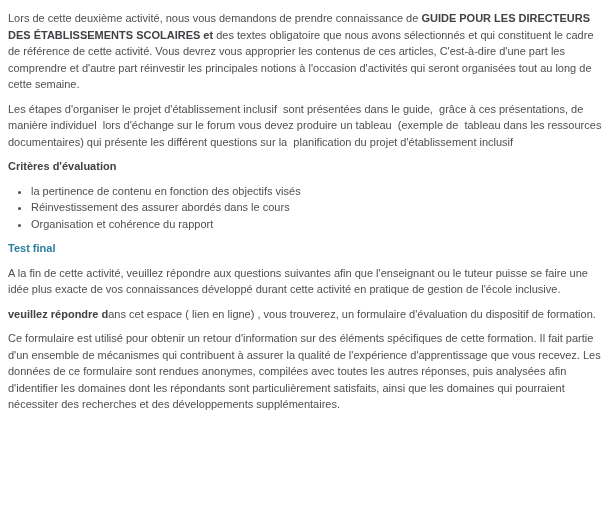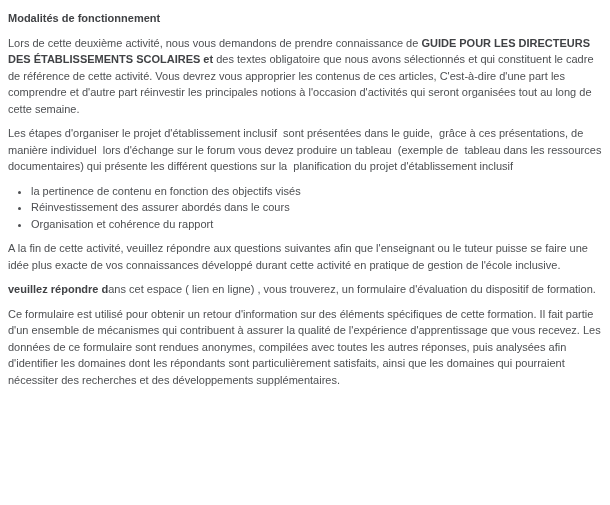--- a/index.html
+++ b/index.html
@@ -43,35 +43,36 @@
     margin: 0;
     padding: 0;
     white-space: pre-wrap;
   }
 </style>
 </head>
 <body>
 
 <div class="page">
 
-  <p class="heading">Modalités de fonctionnement</p>
 
   <p><span>Lors de cette deuxième activité, nous vous demandons de prendre connaissance de </span><strong>GUIDE POUR LES DIRECTEURS DES ÉTABLISSEMENTS SCOLAIRES et</strong><span> des textes obligatoire que nous avons sélectionnés et qui constituent le cadre de référence de cette activité. Vous devrez vous approprier les contenus de ces articles, C'est-à-dire d'une part les comprendre et d'autre part réinvestir les principales notions à l'occasion d'activités qui seront organisées tout au long de cette semaine.</span></p>
 
   <p>Les étapes d'organiser le projet d'établissement inclusif  sont présentées dans le guide,  grâce à ces présentations, de manière individuel  lors d'échange sur le forum vous devez produire un tableau  (exemple de  tableau dans les ressources documentaires) qui présente les différent questions sur la  planification du projet d'établissement inclusif</p>
 
 
 
+  <p class="heading">Critères d'évaluation</p>
 
   <ul class="criteria-list">
     <li>la pertinence de contenu en fonction des objectifs visés</li>
     <li>Réinvestissement des assurer abordés dans le cours</li>
     <li>Organisation et cohérence du rapport</li>
   </ul>
 
+  <p class="accent-heading" style="color: rgb(42, 127, 160);">Test final</p>
 
   <p>A la fin de cette activité, veuillez répondre aux questions suivantes afin que l'enseignant ou le tuteur puisse se faire une idée plus exacte de vos connaissances développé durant cette activité en pratique de gestion de l'école inclusive.</p>
 
 
   <p><strong>veuillez répondre d</strong><span>ans cet espace ( lien en ligne) , vous trouverez, un formulaire d'évaluation du dispositif de formation.</span></p>
 
   <p>Ce formulaire est utilisé pour obtenir un retour d'information sur des éléments spécifiques de cette formation. Il fait partie d'un ensemble de mécanismes qui contribuent à assurer la qualité de l'expérience d'apprentissage que vous recevez. Les données de ce formulaire sont rendues anonymes, compilées avec toutes les autres réponses, puis analysées afin d'identifier les domaines dont les répondants sont particulièrement satisfaits, ainsi que les domaines qui pourraient nécessiter des recherches et des développements supplémentaires.</p>
 
 </div>
 

